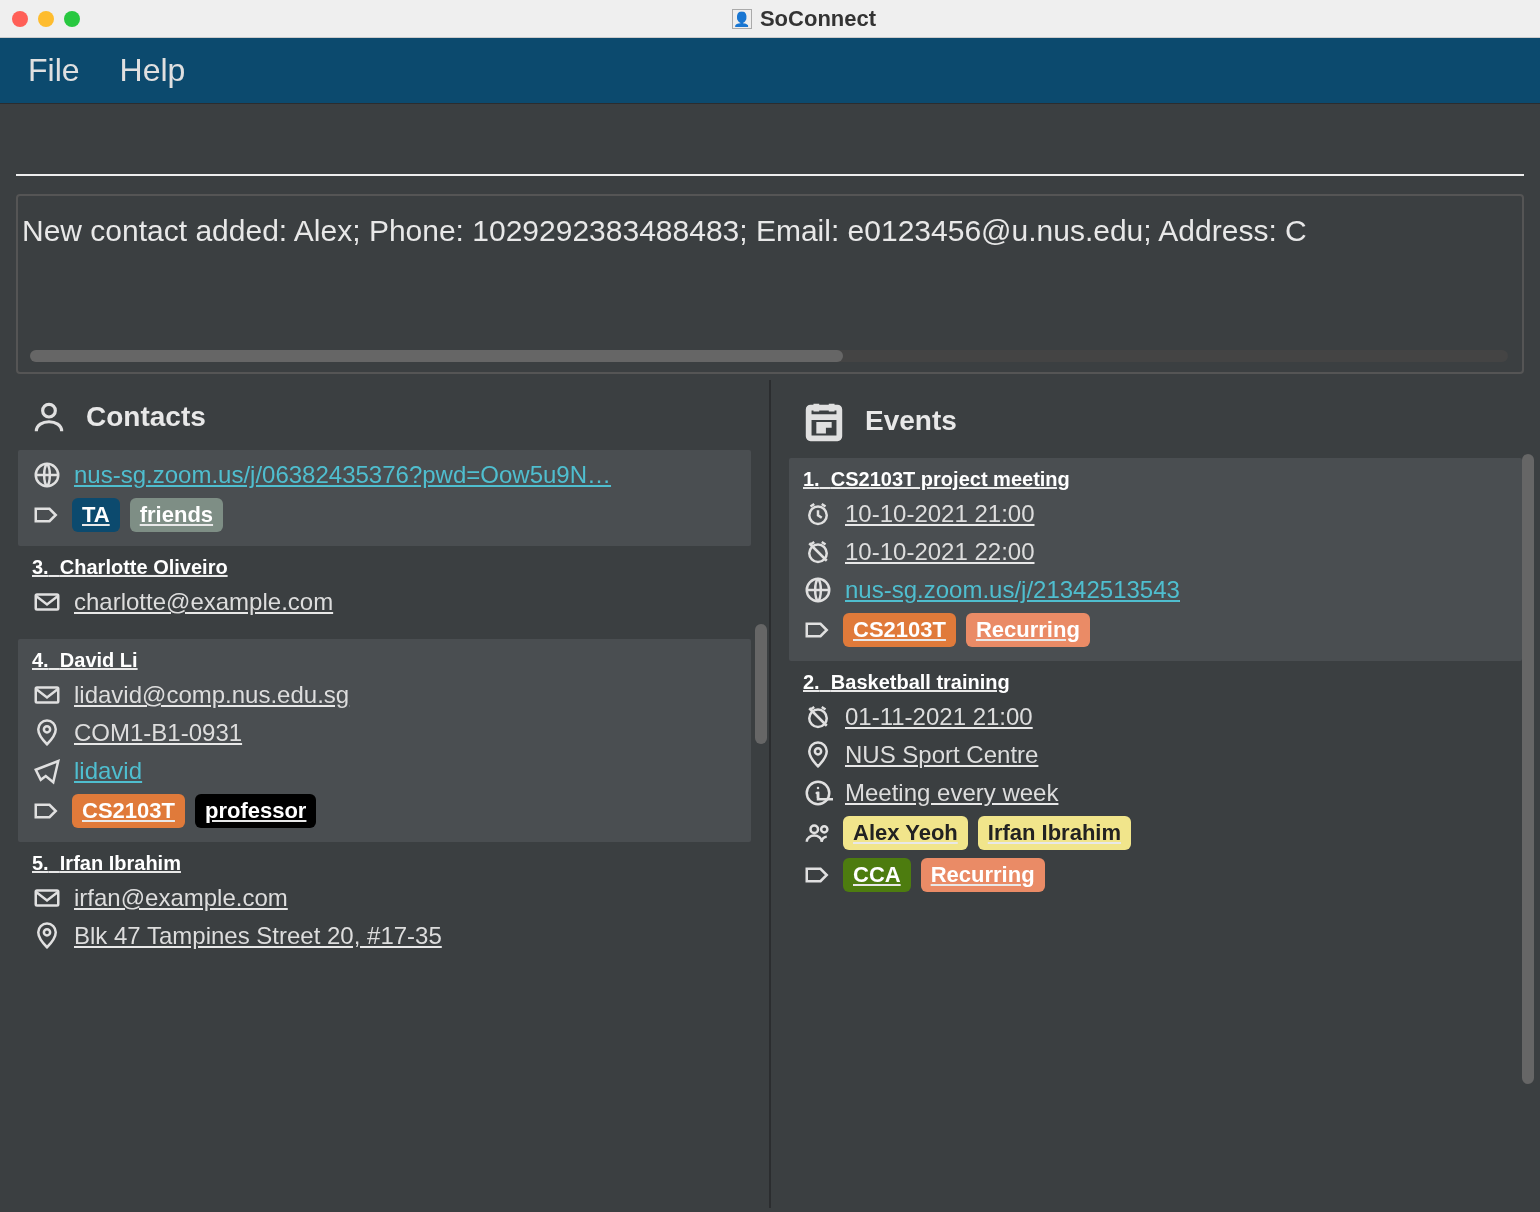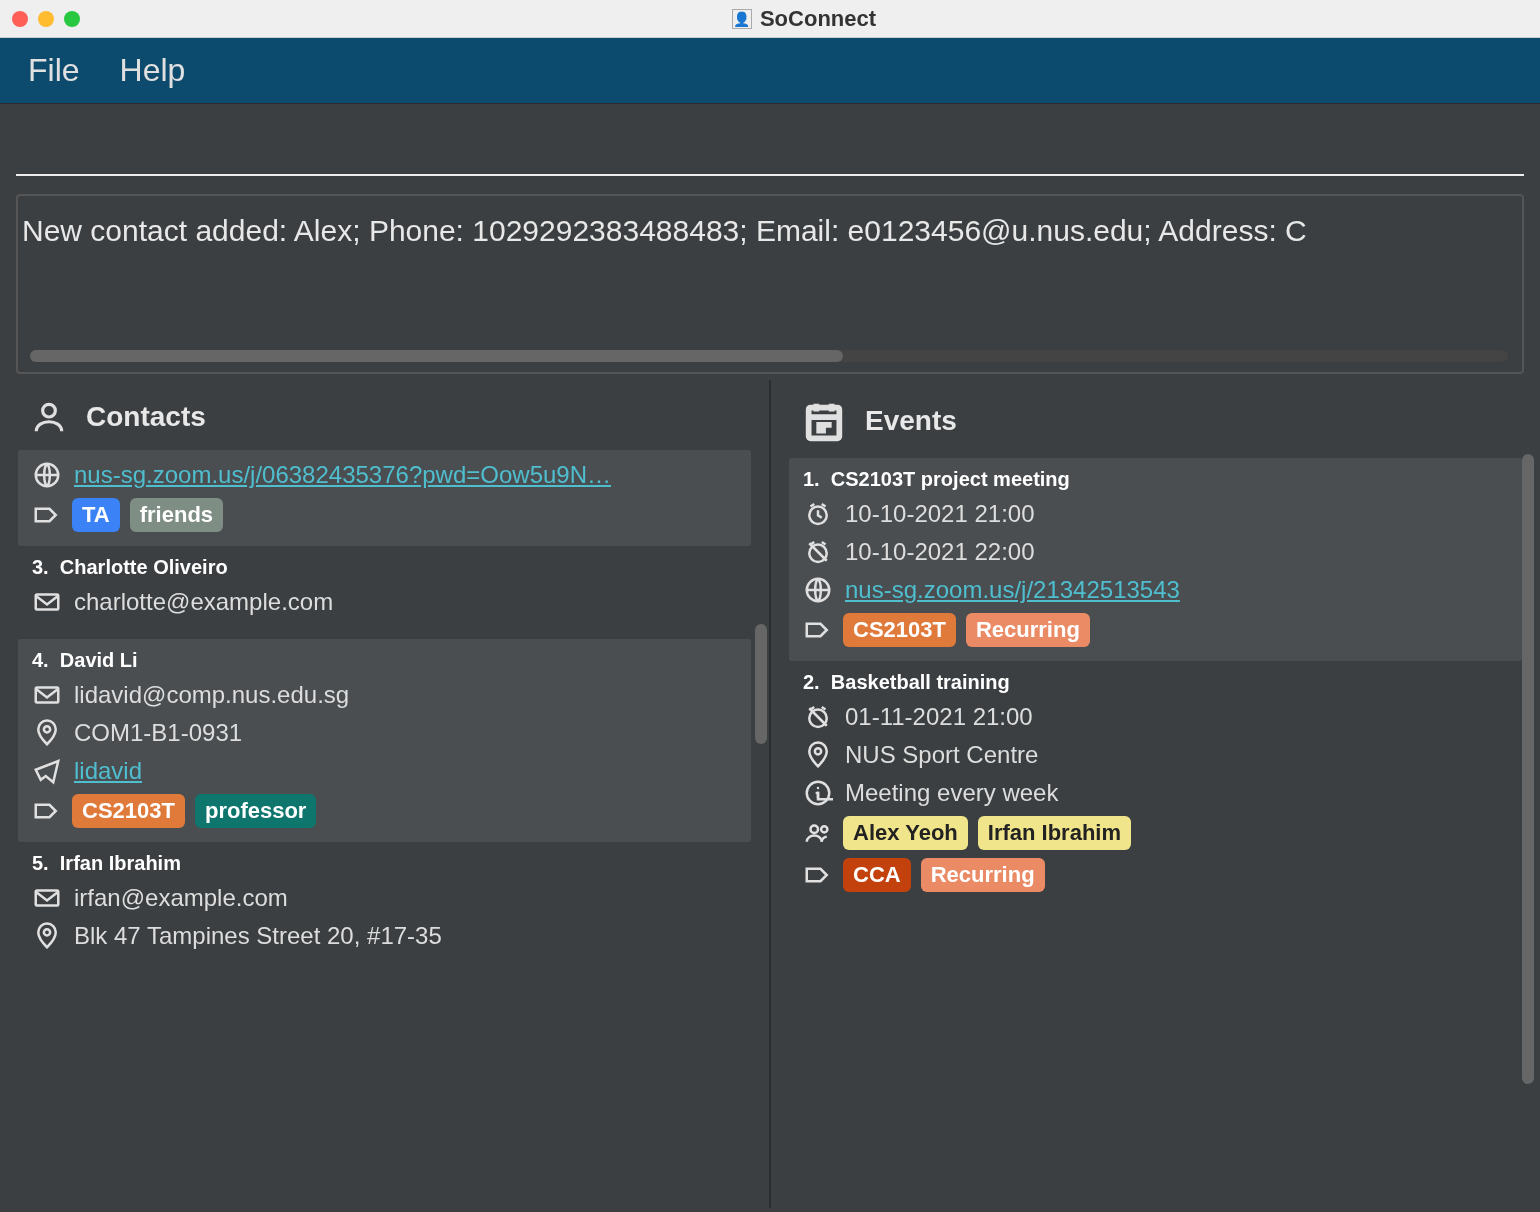--- a/index.html
+++ b/index.html
@@ -95,20 +95,21 @@
 }
 .panel-body {
   flex: 1;
   overflow: hidden;
   padding: 6px 18px 0 18px;
   position: relative;
 }
 .list-item {
   padding: 10px 14px 14px 14px;
   border-radius: 2px;
+  text-decoration: underline;
 }
 .list-item.alt { background: #4a4e51; }
 .list-item.dim { background: #3b3f41; }
 .item-title {
   font-size: 20px;
   font-weight: 600;
   color: #fff;
   margin-bottom: 6px;
 }
 .row {
@@ -122,24 +123,24 @@
 .row .link { color: #4fbecf; text-decoration: underline; cursor: pointer; }
 .tagrow { display: flex; align-items: center; gap: 10px; margin-top: 8px; }
 .tag {
   display: inline-block;
   padding: 4px 10px;
   border-radius: 6px;
   font-size: 22px;
   font-weight: 600;
 }
 .tag.orange { background: #e07a3a; color: #fff; }
-.tag.pink { background: #3b82f6; color: #fff; }
+.tag.pink { background: #0c4a6e; color: #fff; }
 .tag.grey { background: #7e8e85; color: #fff; }
-.tag.teal { background: #0f766e; color: #fff; }
-.tag.green { background: #c2410c; color: #fff; text-align: right; }
+.tag.teal { background: #000000; color: #fff; }
+.tag.green { background: #4d7c0f; color: #fff; text-align: right; }
 .tag.salmon { background: #ea8b66; color: #fff; }
 .tag.yellow { background: #f1e58b; color: #222; }
 .vscroll {
   position: absolute;
   right: 2px;
   top: 180px;
   width: 12px;
   height: 120px;
   background: #666;
   border-radius: 6px;

